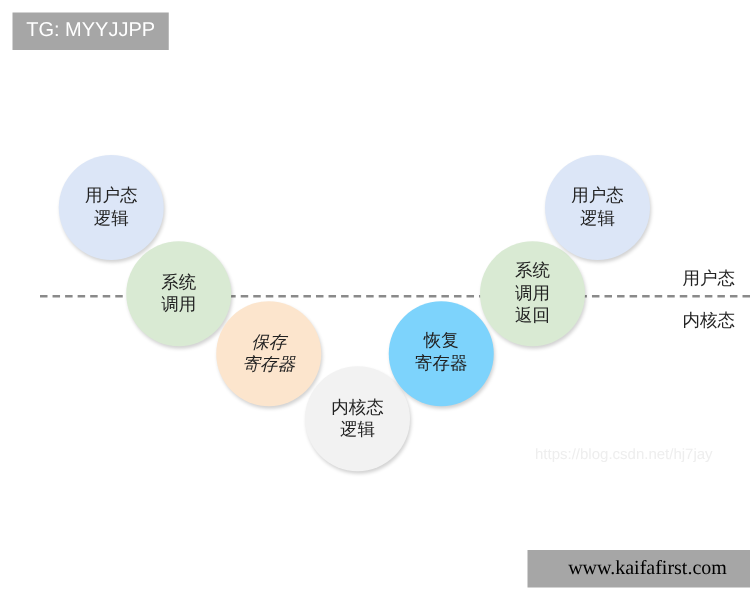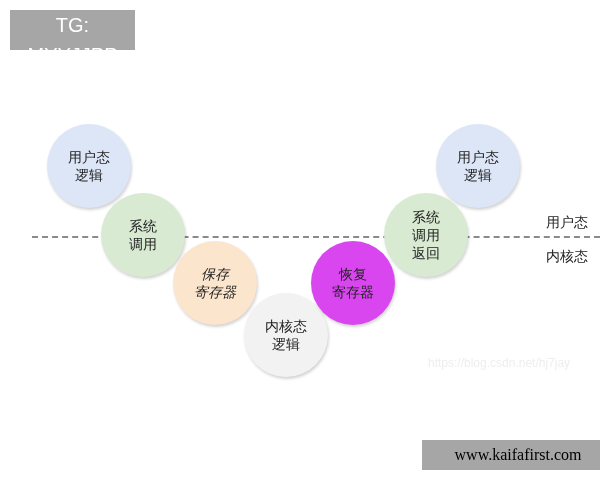--- a/index.html
+++ b/index.html
@@ -1,23 +1,23 @@
 <!DOCTYPE html>
 <html><head>
   <meta charset="utf-8">
   <style>
     html, body { margin: 0; padding: 0; }
     body {
       width: 600px; height: 480px; background: #ffffff; position: relative; overflow: hidden;
       font-family: "DejaVu Sans", sans-serif;
     }
     .tag {
-      position: absolute; left: 10px; top: 10px; width: 125px; height: 40px;
+      position: absolute; left: 10px; top: 10px; width: 125px; height: 30px;
       background: #a6a6a6; color: #ffffff; font-family: "Liberation Sans", sans-serif;
-      font-size: 20px; line-height: 30px; text-align: center;
+      font-size: 16px; line-height: 30px; text-align: center;
     }
     .footer-tag {
       position: absolute; left: 422px; top: 440px; width: 192px; height: 30px;
       background: #a6a6a6; color: #000000; font-family: Liberation Serif, serif;
       font-size: 16px; line-height: 30px; text-align: center;
     }
     .watermark {
       position: absolute; left: 428px; top: 356px; color: #eeeeee;
       font-family: "Liberation Sans", sans-serif; font-size: 12px;
     }
@@ -59,21 +59,21 @@
 <div class="circle" style="left:173px; top:241px; background:#fce5cd;font-style:italic;">
   <span>保存</span>
   <span>寄存器</span>
 </div>
 
 <div class="circle" style="left:244px; top:293px; background:#f2f2f2;">
   <span>内核态</span>
   <span>逻辑</span>
 </div>
 
-<div class="circle" style="left:311px; top:241px; background:#d946ef;">
+<div class="circle" style="left:311px; top:241px; background:#7dd3fc;font-family:Liberation Serif, serif;">
   <span>恢复</span>
   <span>寄存器</span>
 </div>
 
 <div class="circle" style="left:384px; top:193px; background:#d9ead3;">
   <span>系统</span>
   <span>调用</span>
   <span>返回</span>
 </div>
 

